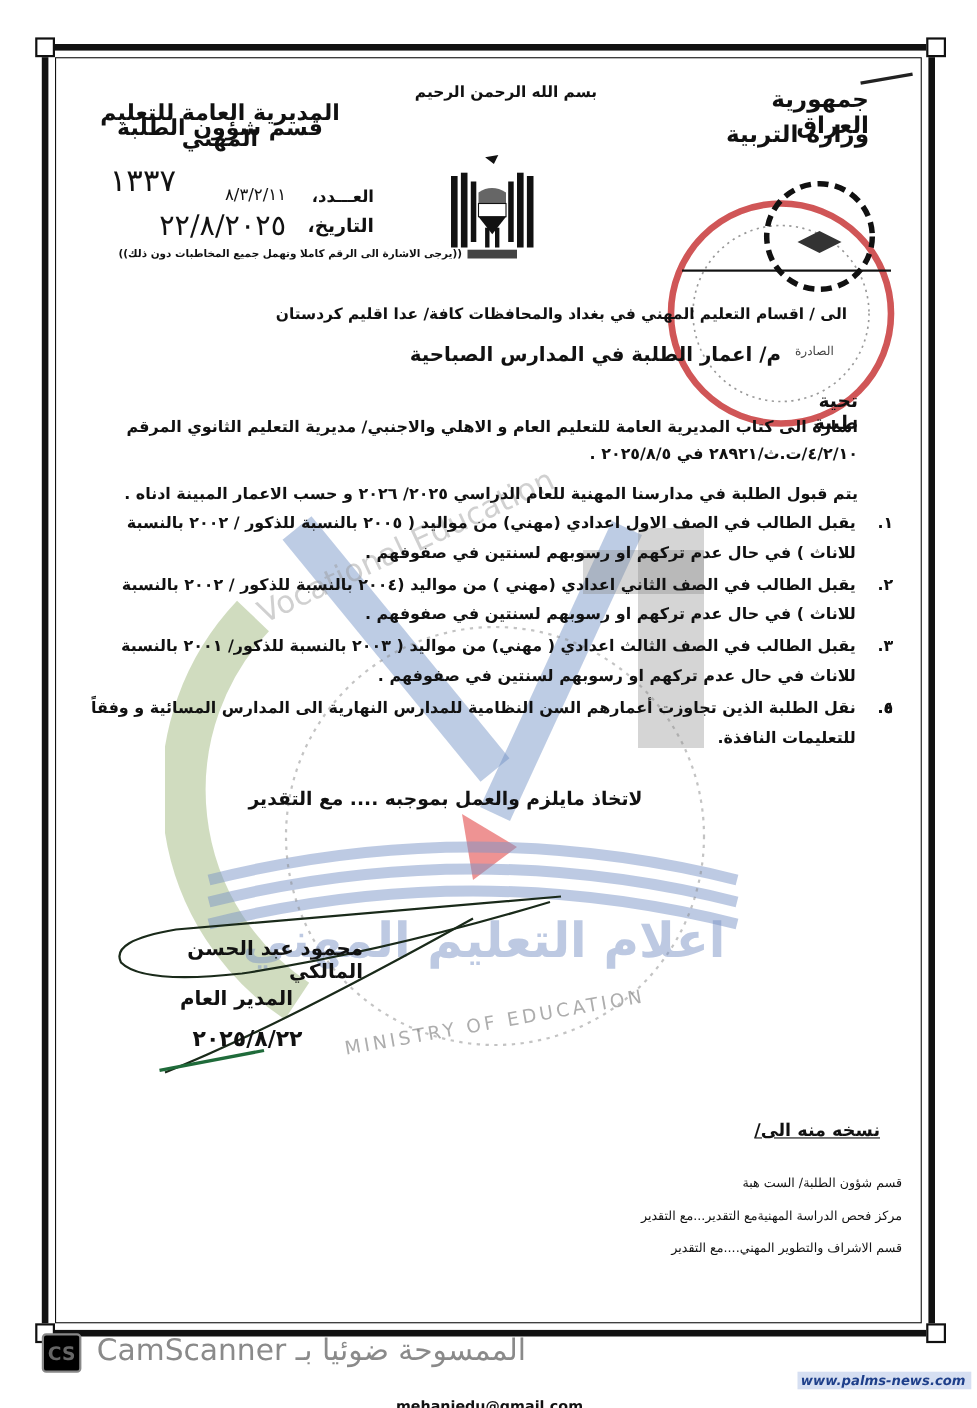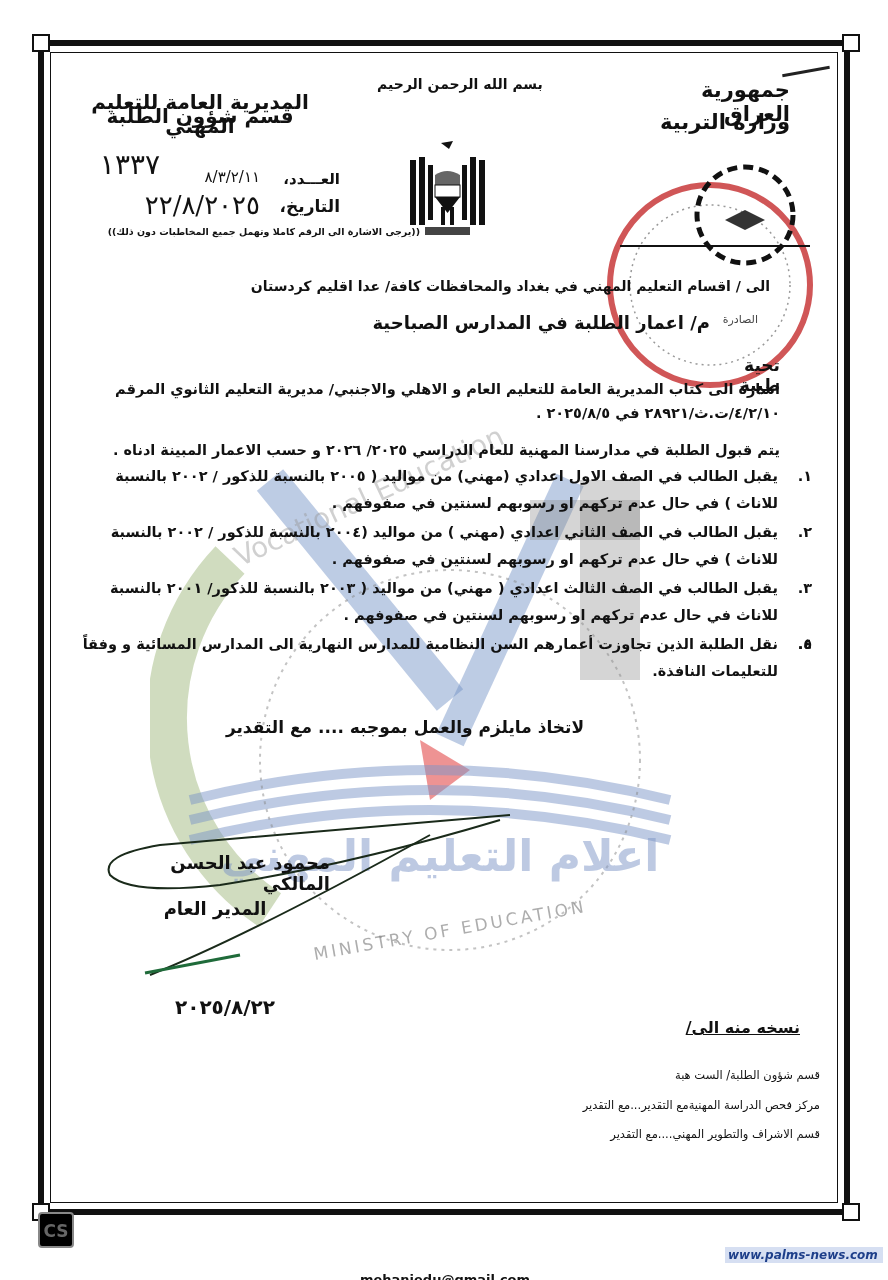--- a/index.html
+++ b/index.html
@@ -53,21 +53,21 @@
   .para { font-size:14.5px; font-weight:bold; line-height:24px; }
   .p1 { left:80px; top:377px; width:700px; }
   .p2 { left:80px; top:438px; width:700px; }
   .list { left:72px; top:463px; width:740px; margin:0; padding:0; list-style:none; }
   .list li { position:relative; padding-right:34px; font-size:14.5px; font-weight:bold; line-height:27px; margin-bottom:2px; }
   .list li .num { position:absolute; right:0; top:0; width:28px; text-align:right; }
   .closing { left:180px; top:717px; width:450px; font-size:17px; font-weight:bold; text-align:center; }
 
   .sig-name { left:100px; top:852px; width:230px; font-size:18px; font-weight:bold; }
   .sig-title { left:150px; top:898px; width:130px; font-size:18px; font-weight:bold; text-align:center; }
-  .sig-date { left:150px; top:995px; width:150px; font-size:20px; font-weight:bold; color:#111; text-align:center; }
+  .sig-date { left:150px; top:932px; width:150px; font-size:20px; font-weight:bold; color:#111; text-align:center; }
   .signature { left:100px; top:805px; width:420px; height:180px; }
 
   .copy-head { left:680px; top:1018px; width:120px; font-size:16px; font-weight:bold; text-decoration:underline; }
   .copy-item { font-size:11.5px; }
   .c1 { left:600px; top:1068px; width:220px; }
   .c2 { left:560px; top:1098px; width:260px; }
   .c3 { left:560px; top:1127px; width:260px; }
 
   .camscanner { left:38px; top:1212px; width:470px; height:40px; }
   .cs-logo { position:absolute; left:0; top:0; width:36px; height:36px; border:2px solid #888; border-radius:4px; background:#000000; color:#666; font-size:17px; font-weight:bold; text-align:center; line-height:34px; box-sizing:border-box; }
@@ -168,15 +168,16 @@
 <div class="abs rtl sig-title">المدير العام</div>
 <div class="abs rtl sig-date">٢٠٢٥/٨/٢٢</div>
 
 <div class="abs rtl copy-head">نسخه منه الى/</div>
 <div class="abs rtl copy-item c1">قسم شؤون الطلبة/ الست هبة</div>
 <div class="abs rtl copy-item c2">مركز فحص الدراسة المهنيةمع التقدير...مع التقدير</div>
 <div class="abs rtl copy-item c3">قسم الاشراف والتطوير المهني....مع التقدير</div>
 
 <div class="abs camscanner">
   <div class="cs-logo">CS</div>
+  <div class="cs-text">الممسوحة ضوئيا بـ CamScanner</div>
 </div>
 <div class="abs email">mehaniedu@gmail.com</div>
 <div class="abs website">www.palms-news.com</div>
 
 </body></html>

